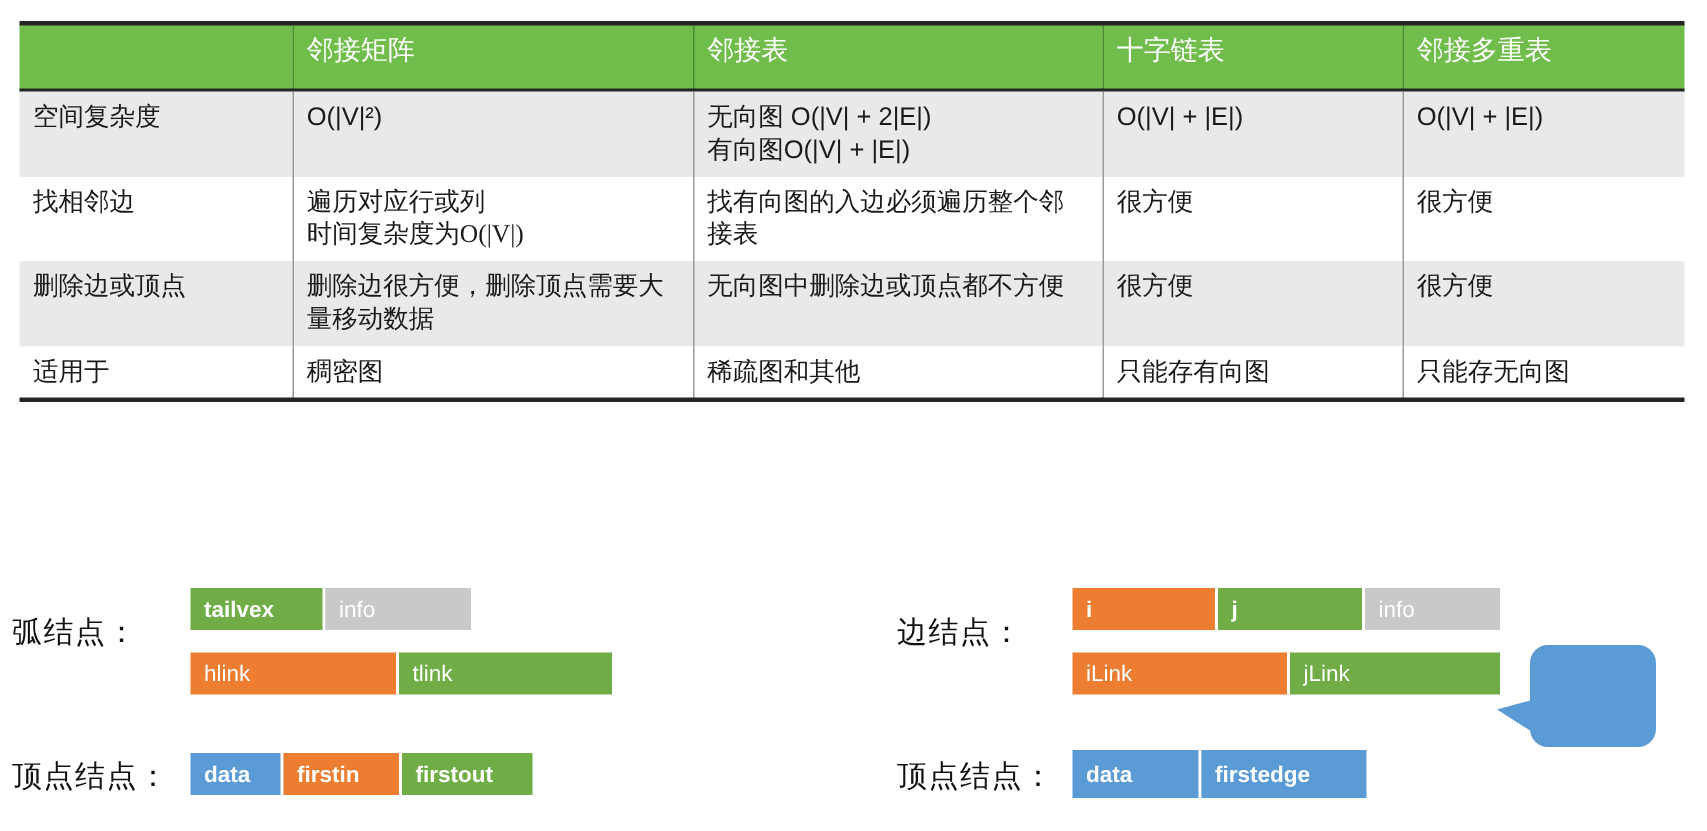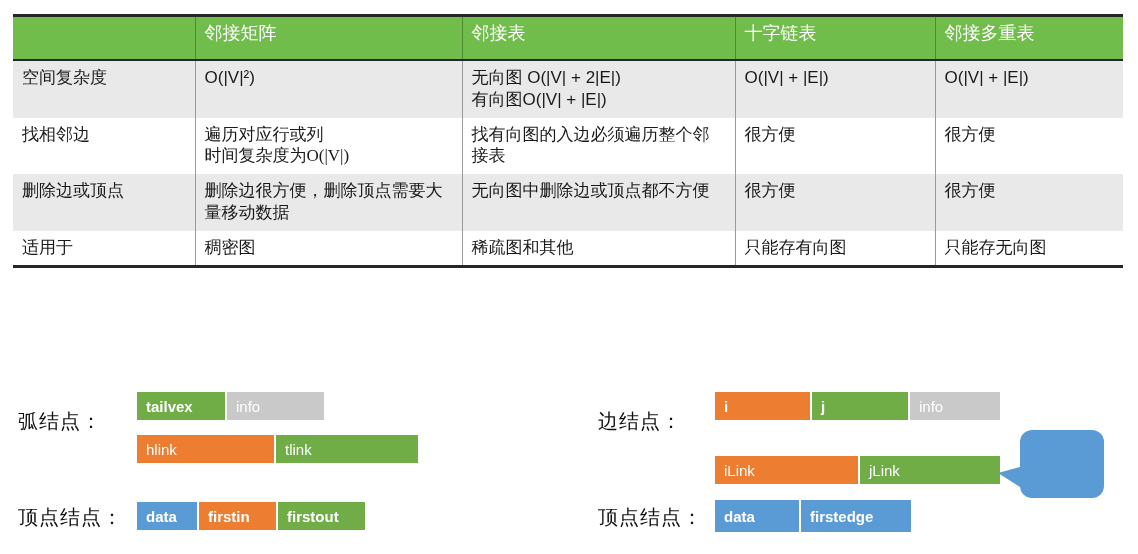--- a/index.html
+++ b/index.html
@@ -66,21 +66,21 @@
     font-family: "Liberation Sans", "DejaVu Sans", sans-serif;
     font-size: 16px;
   }
   .cn { font-family: "Liberation Serif", "DejaVu Serif", serif; }
 
   
   .diagram {
     position: absolute;
     font-family: "Liberation Serif", "DejaVu Serif", serif;
   }
-  .diag-left { left: 0; top: 378px; width: 560px; height: 176px; margin-left: 10px; }
+  .diag-left { left: 0; top: 378px; width: 560px; height: 176px; }
   .diag-right { left: 580px; top: 378px; width: 558px; height: 176px; }
 
   .row-label {
     position: absolute;
     font-size: 20px;
     letter-spacing: 1px;
     color: #111;
     white-space: nowrap;
   }
 
@@ -212,21 +212,21 @@
 <div class="diagram diag-right">
 
   <div class="row-label" style="left:18px; top:30px;">边结点：</div>
 
   <div class="blockrow" style="left:135px; top:14px;">
     <div class="blk orange bold" style="width:97px;">i</div>
     <div class="blk green bold" style="width:98px;">j</div>
     <div class="blk grey" style="width:90px;">info</div>
   </div>
 
-  <div class="blockrow" style="left:135px; top:57px;margin-top:21px;">
+  <div class="blockrow" style="left:135px; top:57px;">
     <div class="blk orange" style="width:145px;">iLink</div>
     <div class="blk green" style="width:140px;">jLink</div>
   </div>
 
   <div class="row-label" style="left:18px; top:126px;">顶点结点：</div>
 
   <div class="blockrow" style="left:135px; top:122px;">
     <div class="blk blue bold" style="width:86px; height:32px;">data</div>
     <div class="blk blue bold" style="width:110px; height:32px;">firstedge</div>
   </div>

